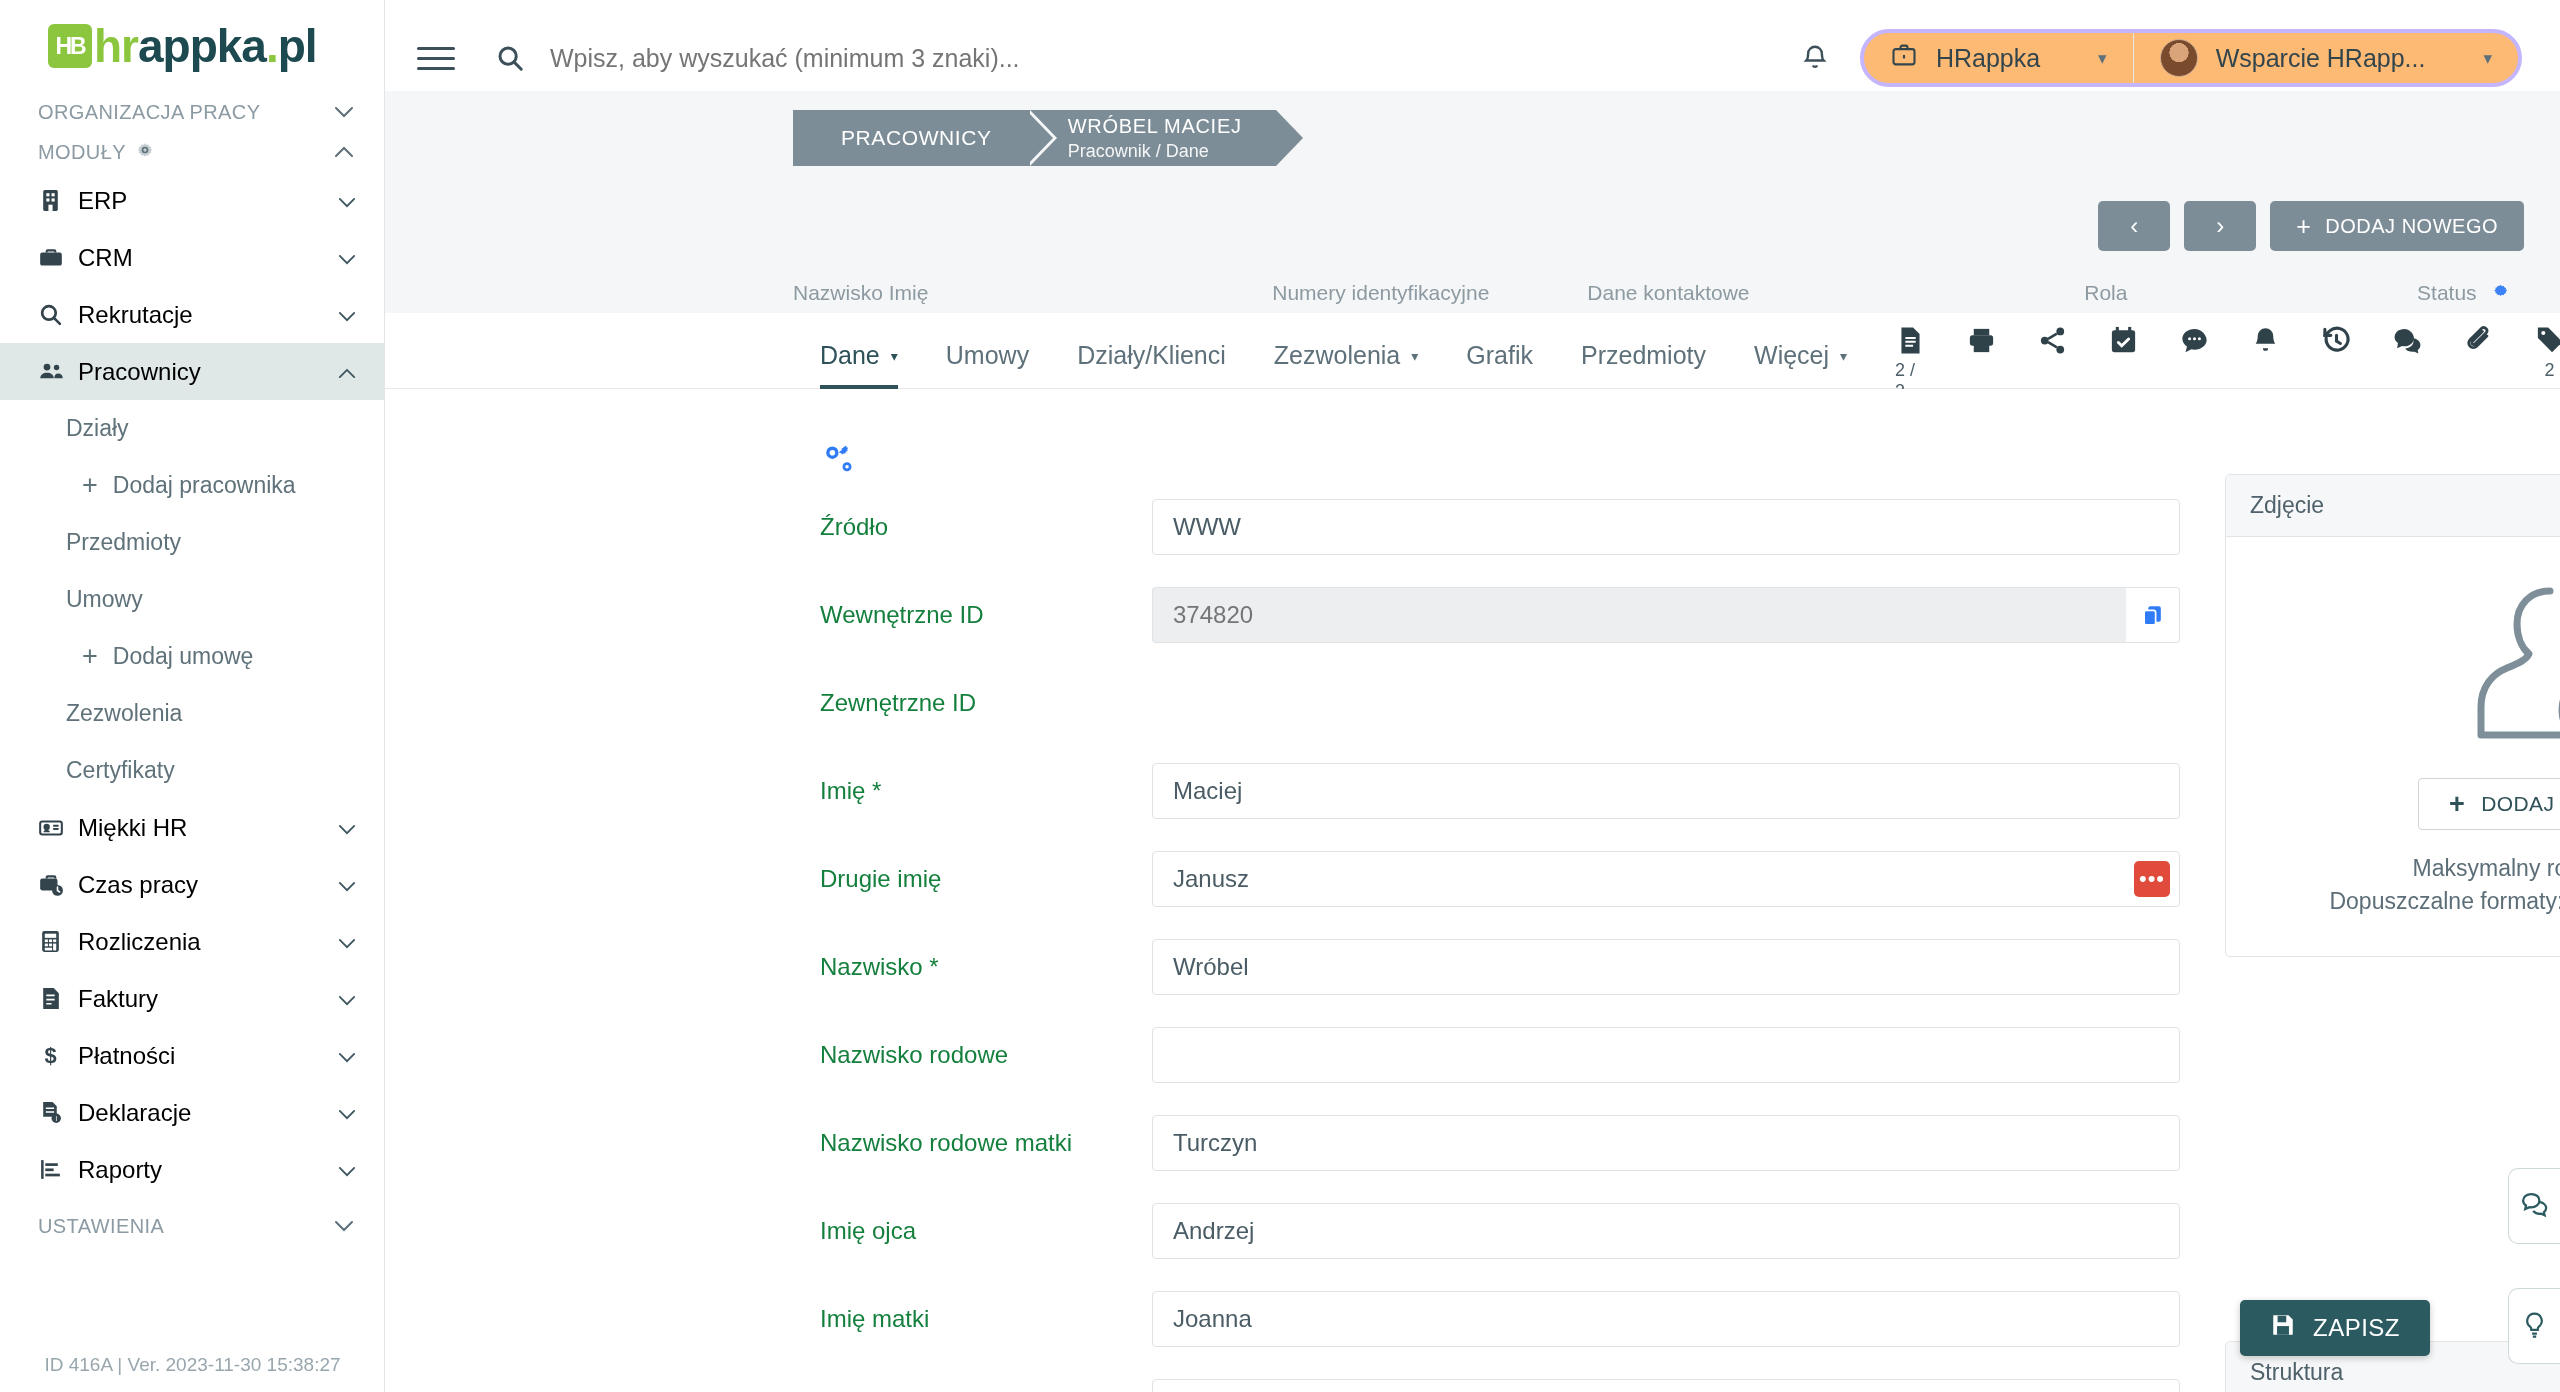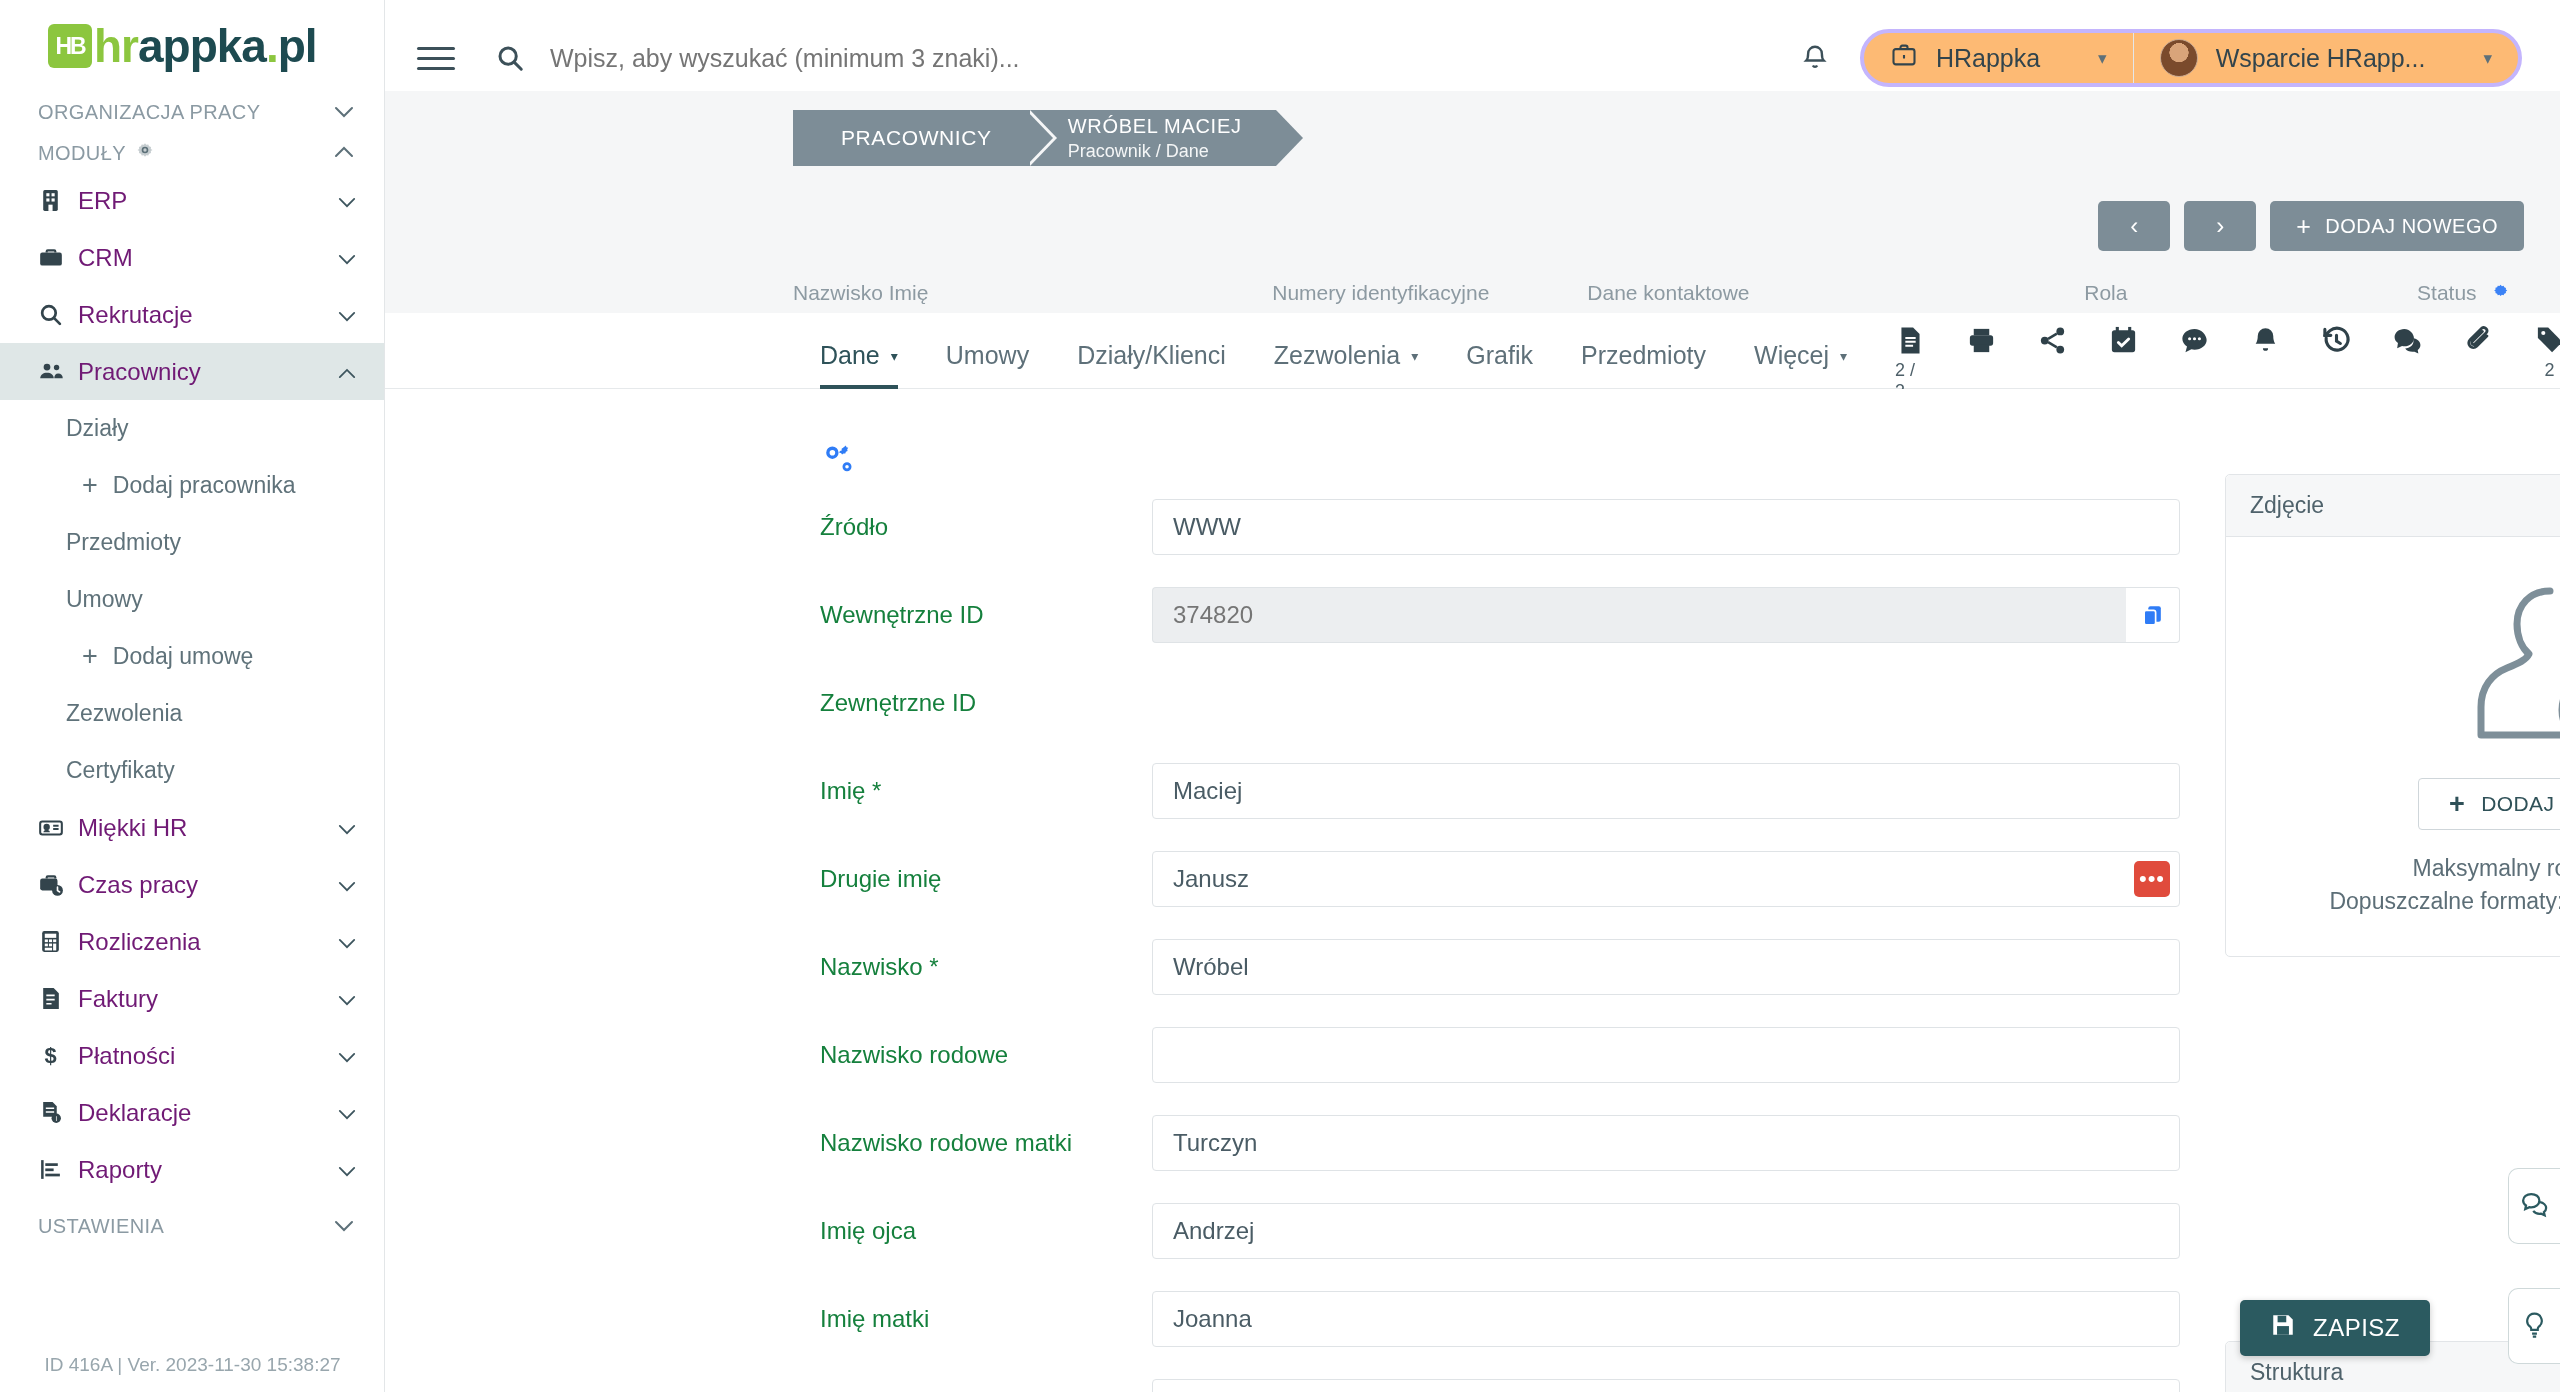--- a/index.html
+++ b/index.html
@@ -33,31 +33,31 @@
   .logo-hr { color: #8cc63f; }
   .logo-appka { color: #1d4a50; margin-top: 31px; }
   .logo-dot { color: #8cc63f; }
 
   .nav-section {
     display: flex; align-items: center; justify-content: space-between;
     padding: 0 30px 0 38px; height: 40px;
     color: #8b9aa3; font-size: 20px; letter-spacing: .4px;
     cursor: pointer;
   }
-  .nav-section .sec-label { display: flex; align-items: flex-end; gap: 9px; }
+  .nav-section .sec-label { display: flex; align-items: center; gap: 9px; }
   .nav-item {
     display: flex; align-items: center; height: 57px;
     padding-left: 38px; padding-right: 28px;
     color: #4c6068; font-size: 24px; cursor: pointer;
     position: relative;
   }
   .nav-item.active { background: #dfe7e7; }
   .nav-item .ic { width: 40px; flex: 0 0 40px; display: flex; align-items: center;
     color: #33444c; }
-  .nav-item .lbl { flex: 1; color: #701a75; }
+  .nav-item .lbl { flex: 1; color: #000000; }
   .nav-item .chev { color: #3d555e; }
   .nav-sub {
     display: flex; align-items: center; height: 57px;
     padding-left: 66px; color: #5f727a; font-size: 23px; cursor: pointer;
   }
   .nav-sub.indent { padding-left: 82px; }
   .nav-sub .plus { color: #5f727a; font-size: 27px; margin-right: 15px; line-height: 1; }
   .footer-ver {
     position: absolute; bottom: 16px; left: 0; width: 385px;
     text-align: center; color: #98a6ad; font-size: 19px;

